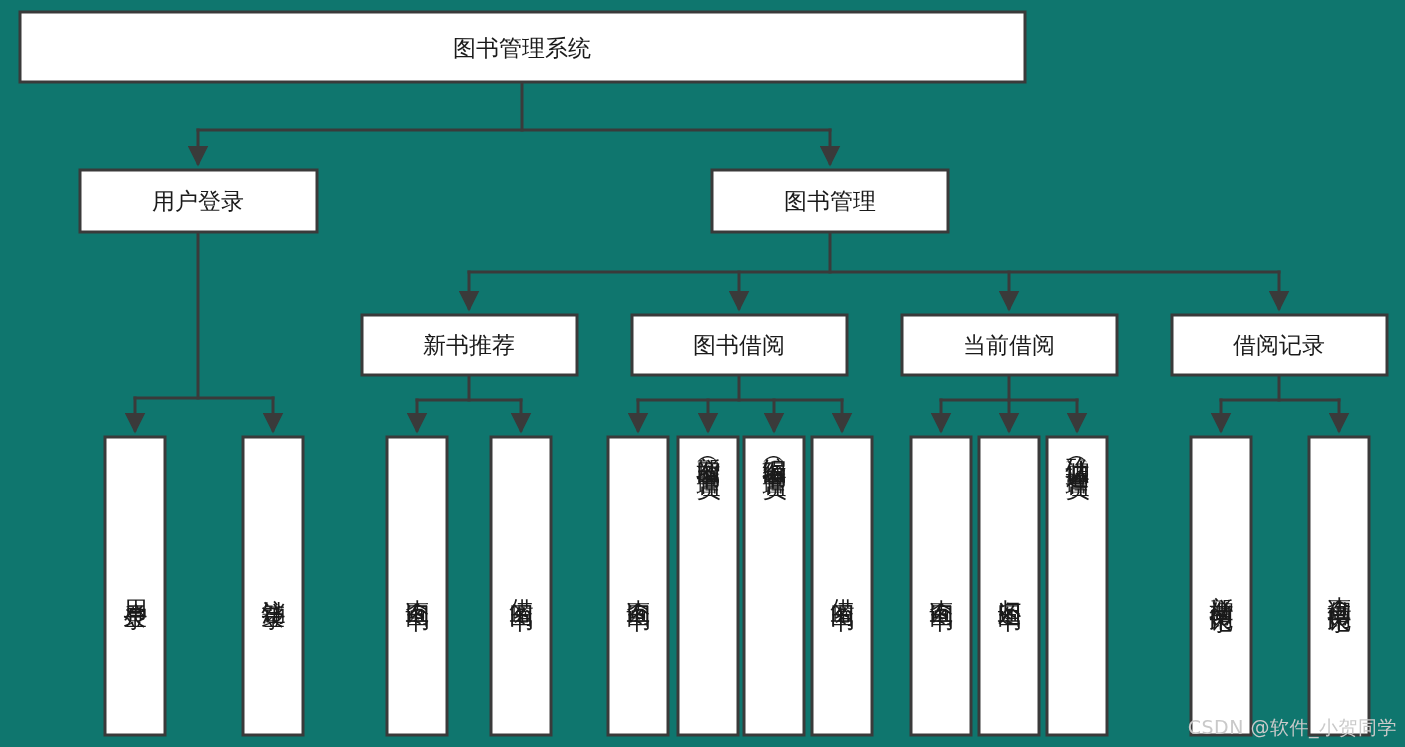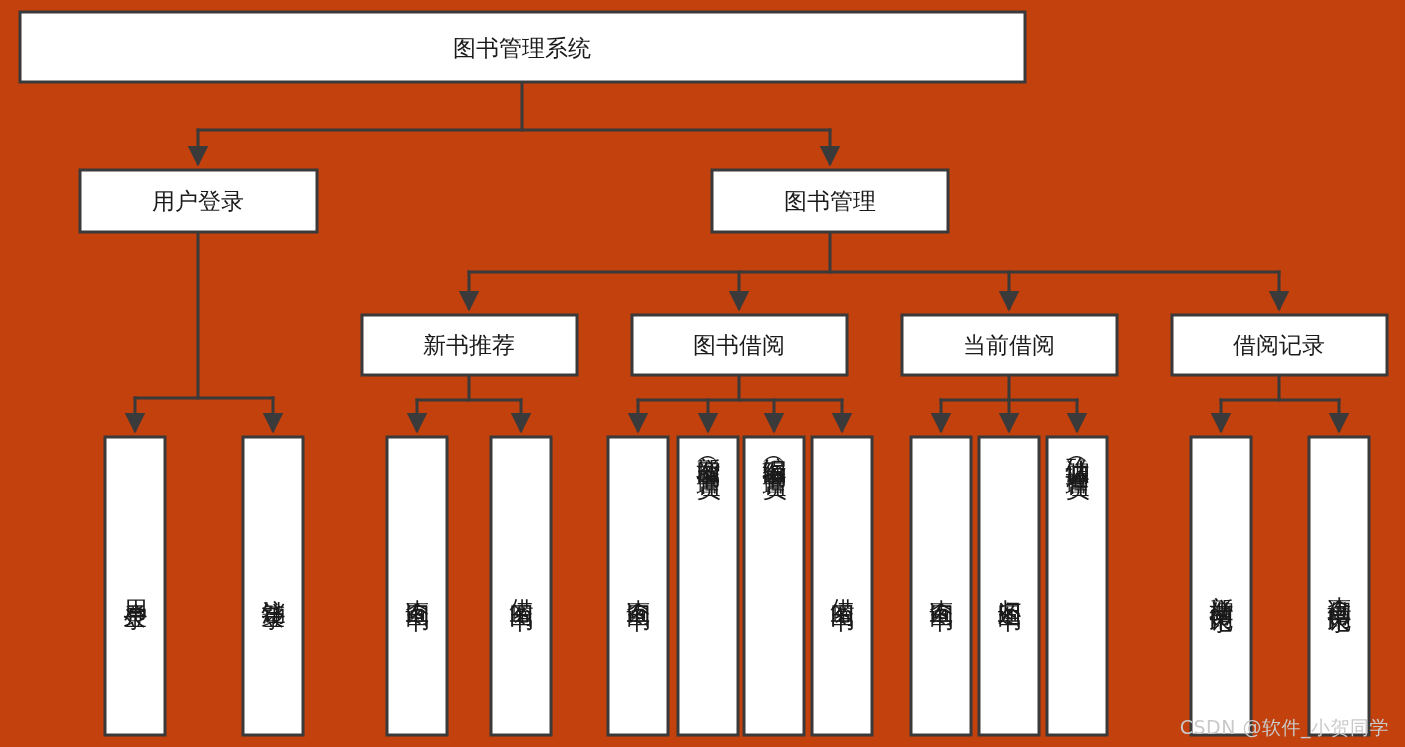--- a/index.html
+++ b/index.html
@@ -7,21 +7,21 @@
     padding: 0;
     background: #ffffff;
   }
   body {
     font-family: "DejaVu Sans", "Liberation Sans", sans-serif;
   }
   #diagram-root {
     position: relative;
     width: 1405px;
     height: 747px;
-    background: #c2410c;
+    background: #0f766e;
     overflow: hidden;
   }
   svg#flow {
     position: absolute;
     left: 0;
     top: 0;
     width: 1405px;
     height: 747px;
     display: block;
   }
@@ -56,21 +56,21 @@
     font-family: "DejaVu Sans", "Liberation Sans", sans-serif;
     font-size: 24px;
     line-height: 1.12;
     letter-spacing: 3px;
     color: #1a1a1a;
     white-space: nowrap;
     text-align: center;
   }
   .watermark {
     position: absolute;
-    right: 16px;
+    right: 8px;
     bottom: 6px;
     font-family: "DejaVu Sans", "Liberation Sans", sans-serif;
     font-size: 19px;
     color: #c9c9c9;
     white-space: nowrap;
     letter-spacing: 0.5px;
     margin-left: 32px;
   }
 </style>
 </head>

